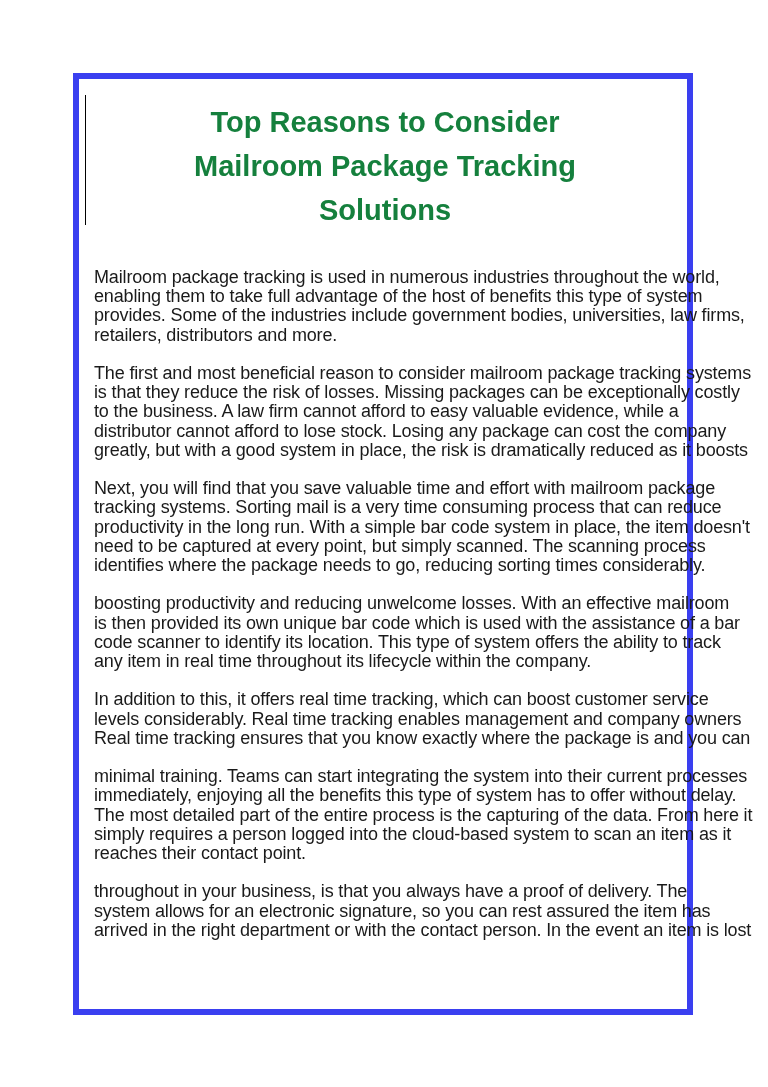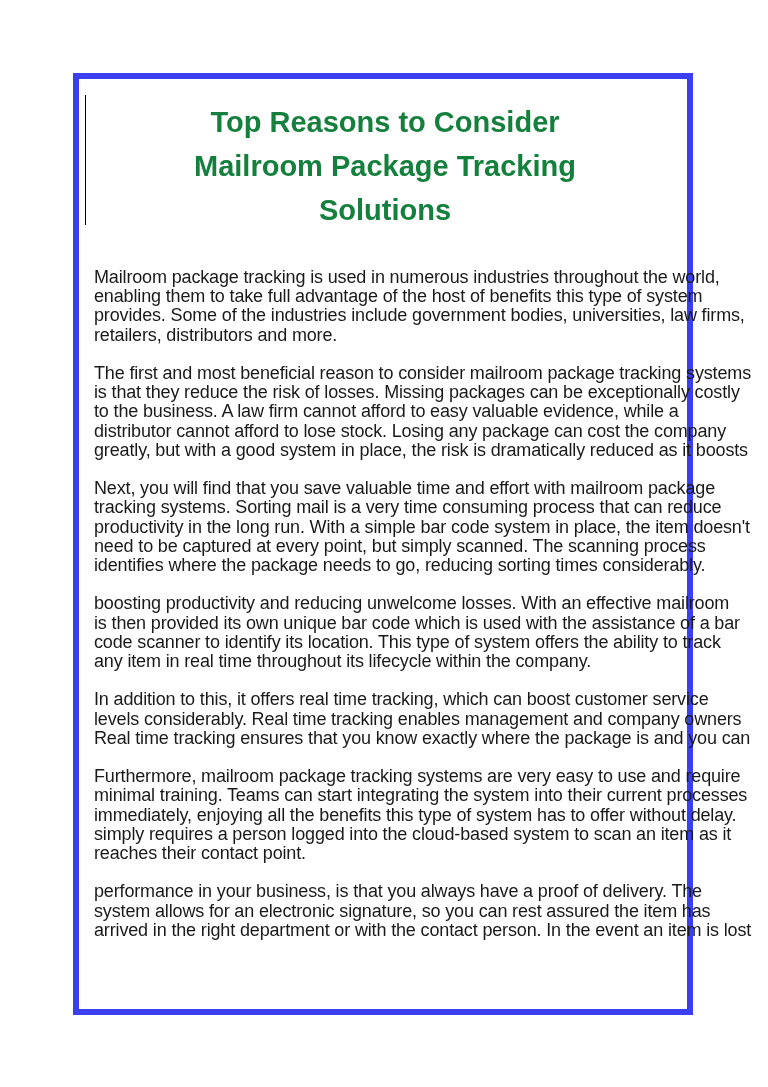--- a/index.html
+++ b/index.html
@@ -100,24 +100,24 @@
     <span class="ln">is then provided its own unique bar code which is used with the assistance of a bar</span>
     <span class="ln">code scanner to identify its location. This type of system offers the ability to track</span>
     <span class="ln">any item in real time throughout its lifecycle within the company.</span>
   </p>
   <p>
     <span class="ln">In addition to this, it offers real time tracking, which can boost customer service</span>
     <span class="ln">levels considerably. Real time tracking enables management and company owners</span>
     <span class="ln">Real time tracking ensures that you know exactly where the package is and you can</span>
   </p>
   <p>
-    <span class="ln">Furthermore, mailroom package tracking systems are very easy to use and require</span>
     <span class="ln">minimal training. Teams can start integrating the system into their current processes</span>
     <span class="ln">immediately, enjoying all the benefits this type of system has to offer without delay.</span>
+    <span class="ln">The most detailed part of the entire process is the capturing of the data. From here it</span>
     <span class="ln">simply requires a person logged into the cloud-based system to scan an item as it</span>
     <span class="ln">reaches their contact point.</span>
   </p>
   <p>
-    <span class="ln">performance in your business, is that you always have a proof of delivery. The</span>
+    <span class="ln">throughout in your business, is that you always have a proof of delivery. The</span>
     <span class="ln">system allows for an electronic signature, so you can rest assured the item has</span>
     <span class="ln">arrived in the right department or with the contact person. In the event an item is lost</span>
   </p>
 </div>
 
 </body></html>

